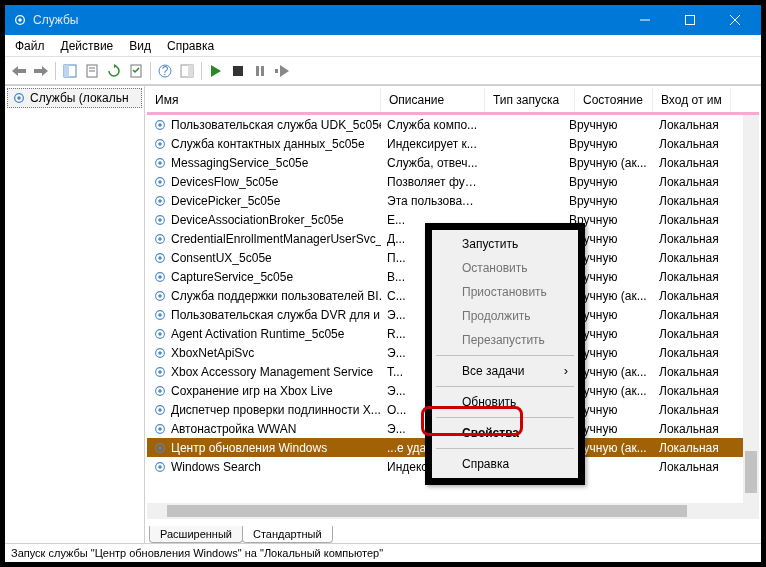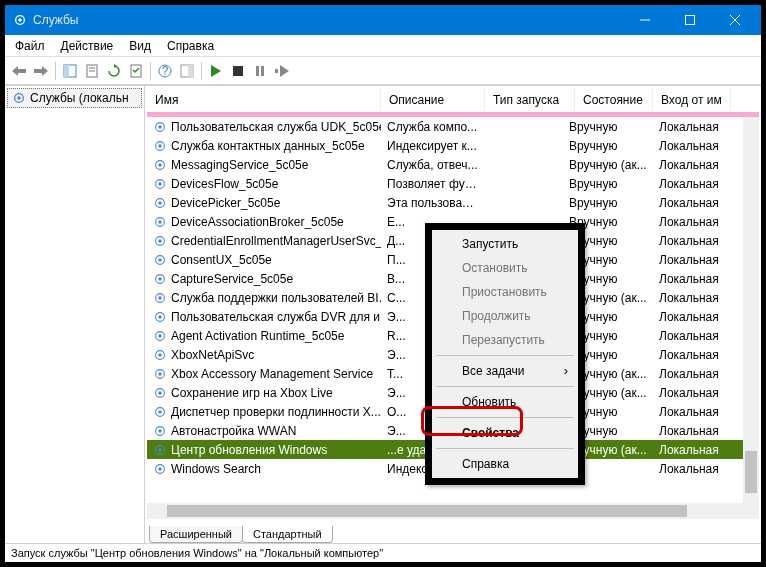--- a/index.html
+++ b/index.html
@@ -13,25 +13,25 @@
 .menubar { height: 22px; display: flex; align-items: center; border-bottom: 1px solid #e0e0e0; padding: 0 2px; }
 .menubar span { padding: 3px 8px; text-align: center; }
 .toolbar { height: 28px; display: flex; align-items: center; border-bottom: 1px solid #d0d0d0; padding: 0 4px; gap: 2px; }
 .tb { width: 20px; height: 20px; display: flex; align-items: center; justify-content: center; border: 1px solid transparent; }
 .sep { width: 1px; height: 18px; background: #ccc; margin: 0 2px; }
 .content { flex: 1; display: flex; border-top: 1px solid #d0d0d0; min-height: 0; }
 .left { width: 140px; border-right: 1px solid #d0d0d0; padding: 2px; }
 .left-item { border: 1px dotted #777; padding: 2px 4px; display: flex; align-items: flex-start; gap: 4px; background: #f3f3f3; }
 .right { flex: 1; display: flex; flex-direction: column; min-height: 0; }
 .list-wrap { flex: 1; display: flex; flex-direction: column; min-height: 0; padding: 2px; }
-.list-head { display: flex; background: #fff; border-bottom: 5px solid #f9a8d4; }
+.list-head { display: flex; background: #fff; border-bottom: 3px solid #f9a8d4; }
 .list-head .hc { padding: 5px 8px; border-right: 1px solid #eee; white-space: nowrap; overflow: hidden; }
 .list-body { flex: 1; overflow: hidden; position: relative; }
 .row { display: flex; align-items: center; height: 19px; white-space: nowrap; }
-.row.sel { background: #4d7c0f; color: #fff; }
+.row.sel { background: #a16207; color: #fff; }
 .cell { padding: 0 6px; overflow: hidden; text-overflow: ellipsis; white-space: nowrap; }
 .c-name { width: 234px; display: flex; align-items: center; gap: 4px; }
 .c-desc { width: 104px; }
 .c-state { width: 78px; }
 .c-start { width: 90px; }
 .c-logon { width: 78px; }
 .gear-icon { width: 14px; height: 14px; flex-shrink: 0; }
 .vscroll { position: absolute; right: 0; top: 0; bottom: 0; width: 16px; background: #f0f0f0; }
 .vscroll .thumb { position: absolute; left: 2px; right: 2px; top: 10px; height: 42px; background: #c2c2c2; }
 .hscroll { height: 16px; background: #f0f0f0; position: relative; }

